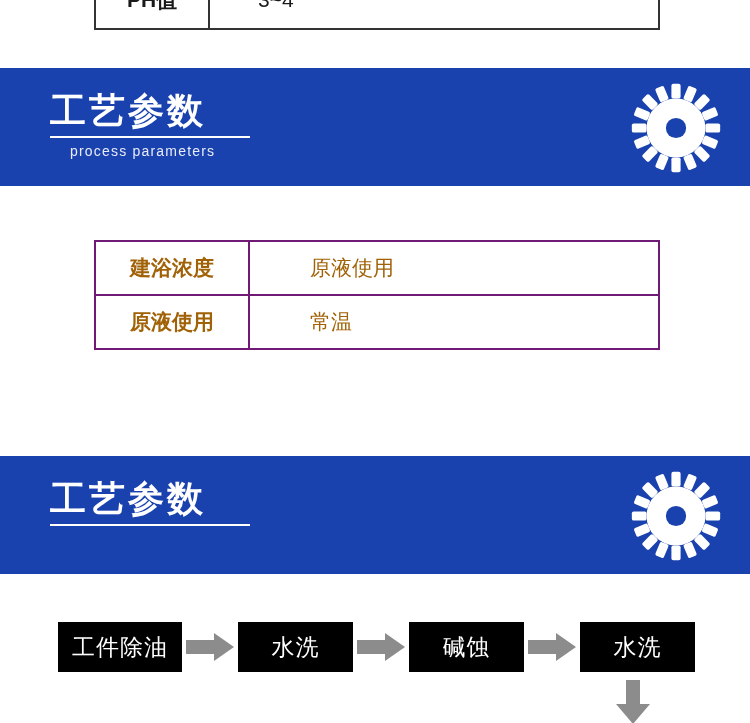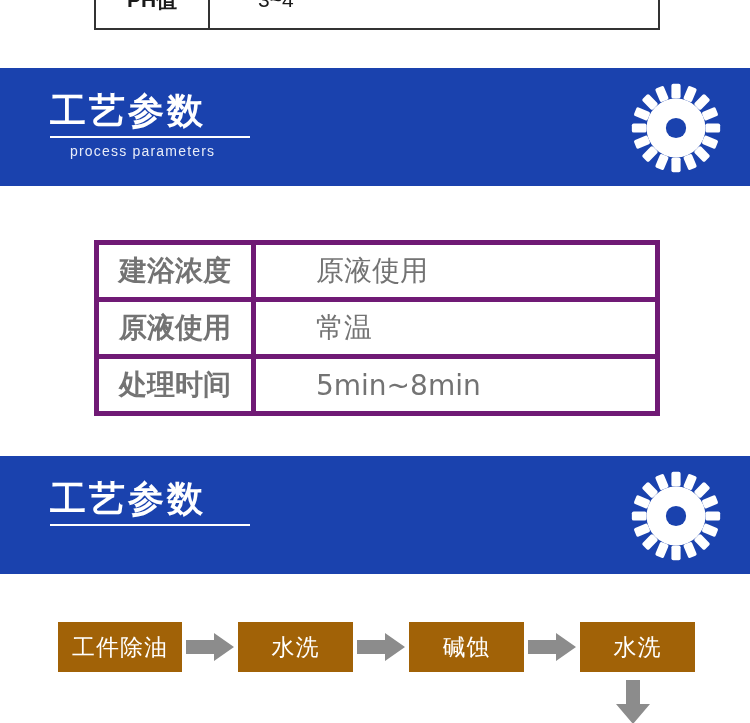--- a/index.html
+++ b/index.html
@@ -85,24 +85,24 @@
   
   .param-table {
     position: absolute;
     left: 94px;
     top: 240px;
     width: 566px;
     border-collapse: collapse;
     table-layout: fixed;
   }
   .param-table td {
-    border: 5px solid #701a75;
+    border: 2px solid #701a75;
     height: 50px;
-    font-size: 28px;
-    color: #737373;
+    font-size: 21px;
+    color: #a16207;
     vertical-align: middle;
     font-family: "DejaVu Sans", "Liberation Sans", sans-serif;
   }
   .param-table td.label-cell {
     width: 150px;
     text-align: center;
     font-weight: bold;
   }
   .param-table td.value-cell {
     text-align: left;
@@ -118,21 +118,21 @@
     height: 125px;
   }
   .flow-row {
     position: absolute;
     left: 58px;
     top: 24px;
     display: flex;
     align-items: center;
   }
   .flow-box {
-    background: #a16207;
+    background: #000000;
     color: #ffffff;
     height: 50px;
     min-width: 115px;
     padding: 0 14px;
     display: flex;
     align-items: center;
     justify-content: center;
     font-size: 23px;
     letter-spacing: 1px;
     font-family: "DejaVu Sans", "Liberation Sans", sans-serif;
@@ -203,24 +203,20 @@
 <table class="param-table">
   <tbody>
     <tr>
       <td class="label-cell">建浴浓度</td>
       <td class="value-cell">原液使用</td>
     </tr>
     <tr>
       <td class="label-cell">原液使用</td>
       <td class="value-cell">常温</td>
     </tr>
-    <tr>
-      <td class="label-cell">处理时间</td>
-      <td class="value-cell">5min~8min</td>
-    </tr>
   </tbody>
 </table>
 
 <div class="banner banner-2">
   <div class="banner-text">
     <div class="banner-cn">工艺参数</div>
     <div class="banner-rule"></div>
   </div>
   <div class="gear">
     <svg viewBox="0 0 100 100" width="92" height="92" aria-hidden="true">

